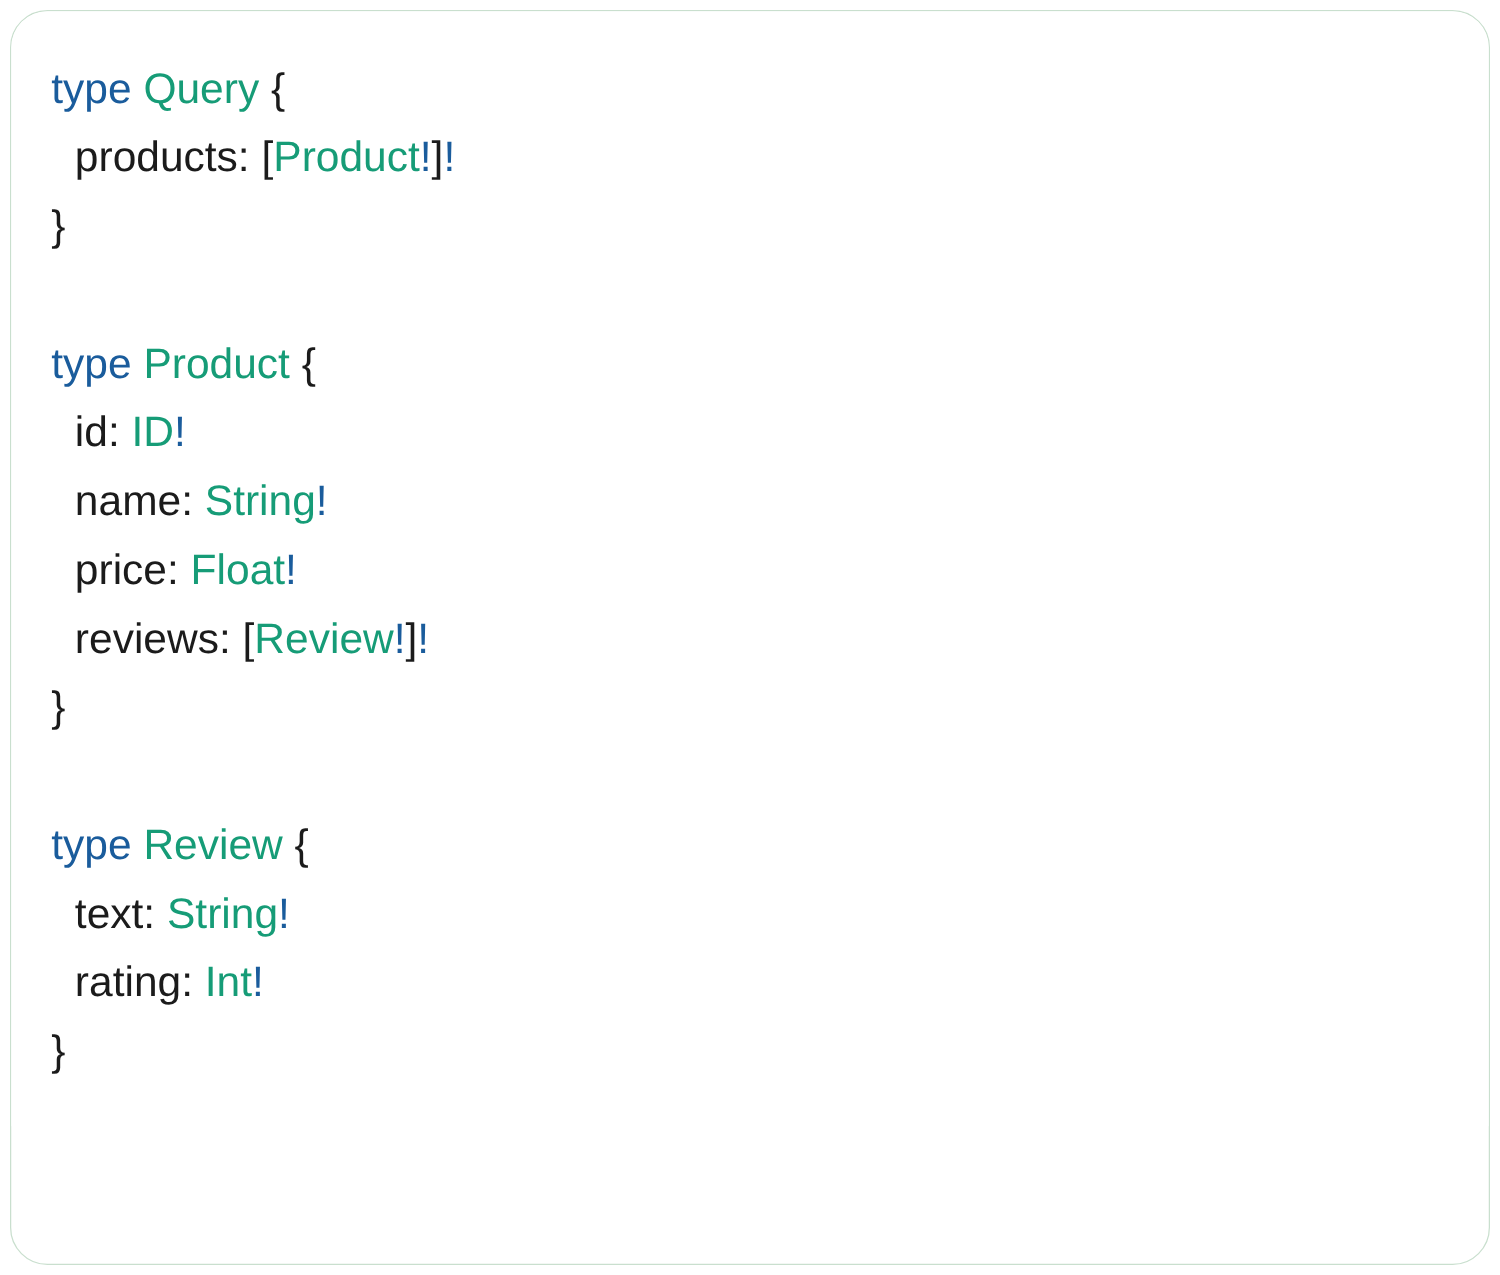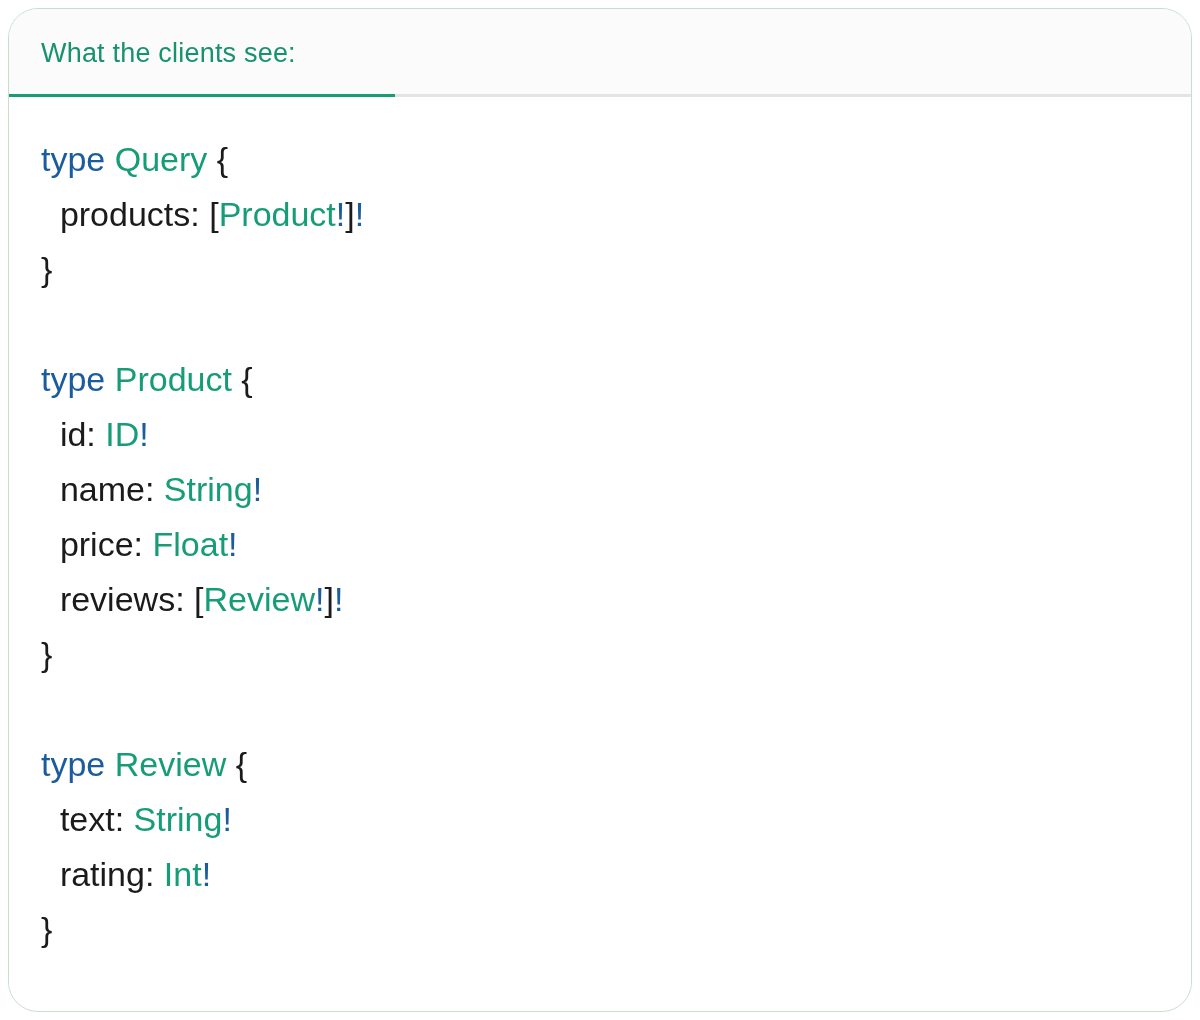--- a/index.html
+++ b/index.html
@@ -75,20 +75,14 @@
   }
   .code-line { height: 55px; }
   .tok-kw    { color: var(--keyword-blue); }
   .tok-type  { color: var(--accent-green); }
   .tok-plain { color: var(--plain-text); }
 </style>
 </head>
 <body>
 
 <div class="card">
-  <div class="tabbar">
-    <div class="tab">
-      <span class="tab-label">What the clients see:</span>
-      <span class="tab-underline"></span>
-    </div>
-  </div>
   <pre class="code" id="code-block"><div class="code-line"><span class="tok-kw">type</span><span class="tok-plain"> </span><span class="tok-type">Query</span><span class="tok-plain"> {</span></div><div class="code-line"><span class="tok-plain">  products: [</span><span class="tok-type">Product</span><span class="tok-kw">!</span><span class="tok-plain">]</span><span class="tok-kw">!</span></div><div class="code-line"><span class="tok-plain">}</span></div><div class="code-line">&nbsp;</div><div class="code-line"><span class="tok-kw">type</span><span class="tok-plain"> </span><span class="tok-type">Product</span><span class="tok-plain"> {</span></div><div class="code-line"><span class="tok-plain">  id: </span><span class="tok-type">ID</span><span class="tok-kw">!</span></div><div class="code-line"><span class="tok-plain">  name: </span><span class="tok-type">String</span><span class="tok-kw">!</span></div><div class="code-line"><span class="tok-plain">  price: </span><span class="tok-type">Float</span><span class="tok-kw">!</span></div><div class="code-line"><span class="tok-plain">  reviews: [</span><span class="tok-type">Review</span><span class="tok-kw">!</span><span class="tok-plain">]</span><span class="tok-kw">!</span></div><div class="code-line"><span class="tok-plain">}</span></div><div class="code-line">&nbsp;</div><div class="code-line"><span class="tok-kw">type</span><span class="tok-plain"> </span><span class="tok-type">Review</span><span class="tok-plain"> {</span></div><div class="code-line"><span class="tok-plain">  text: </span><span class="tok-type">String</span><span class="tok-kw">!</span></div><div class="code-line"><span class="tok-plain">  rating: </span><span class="tok-type">Int</span><span class="tok-kw">!</span></div><div class="code-line"><span class="tok-plain">}</span></div></pre>
 </div>
 
 </body></html>

